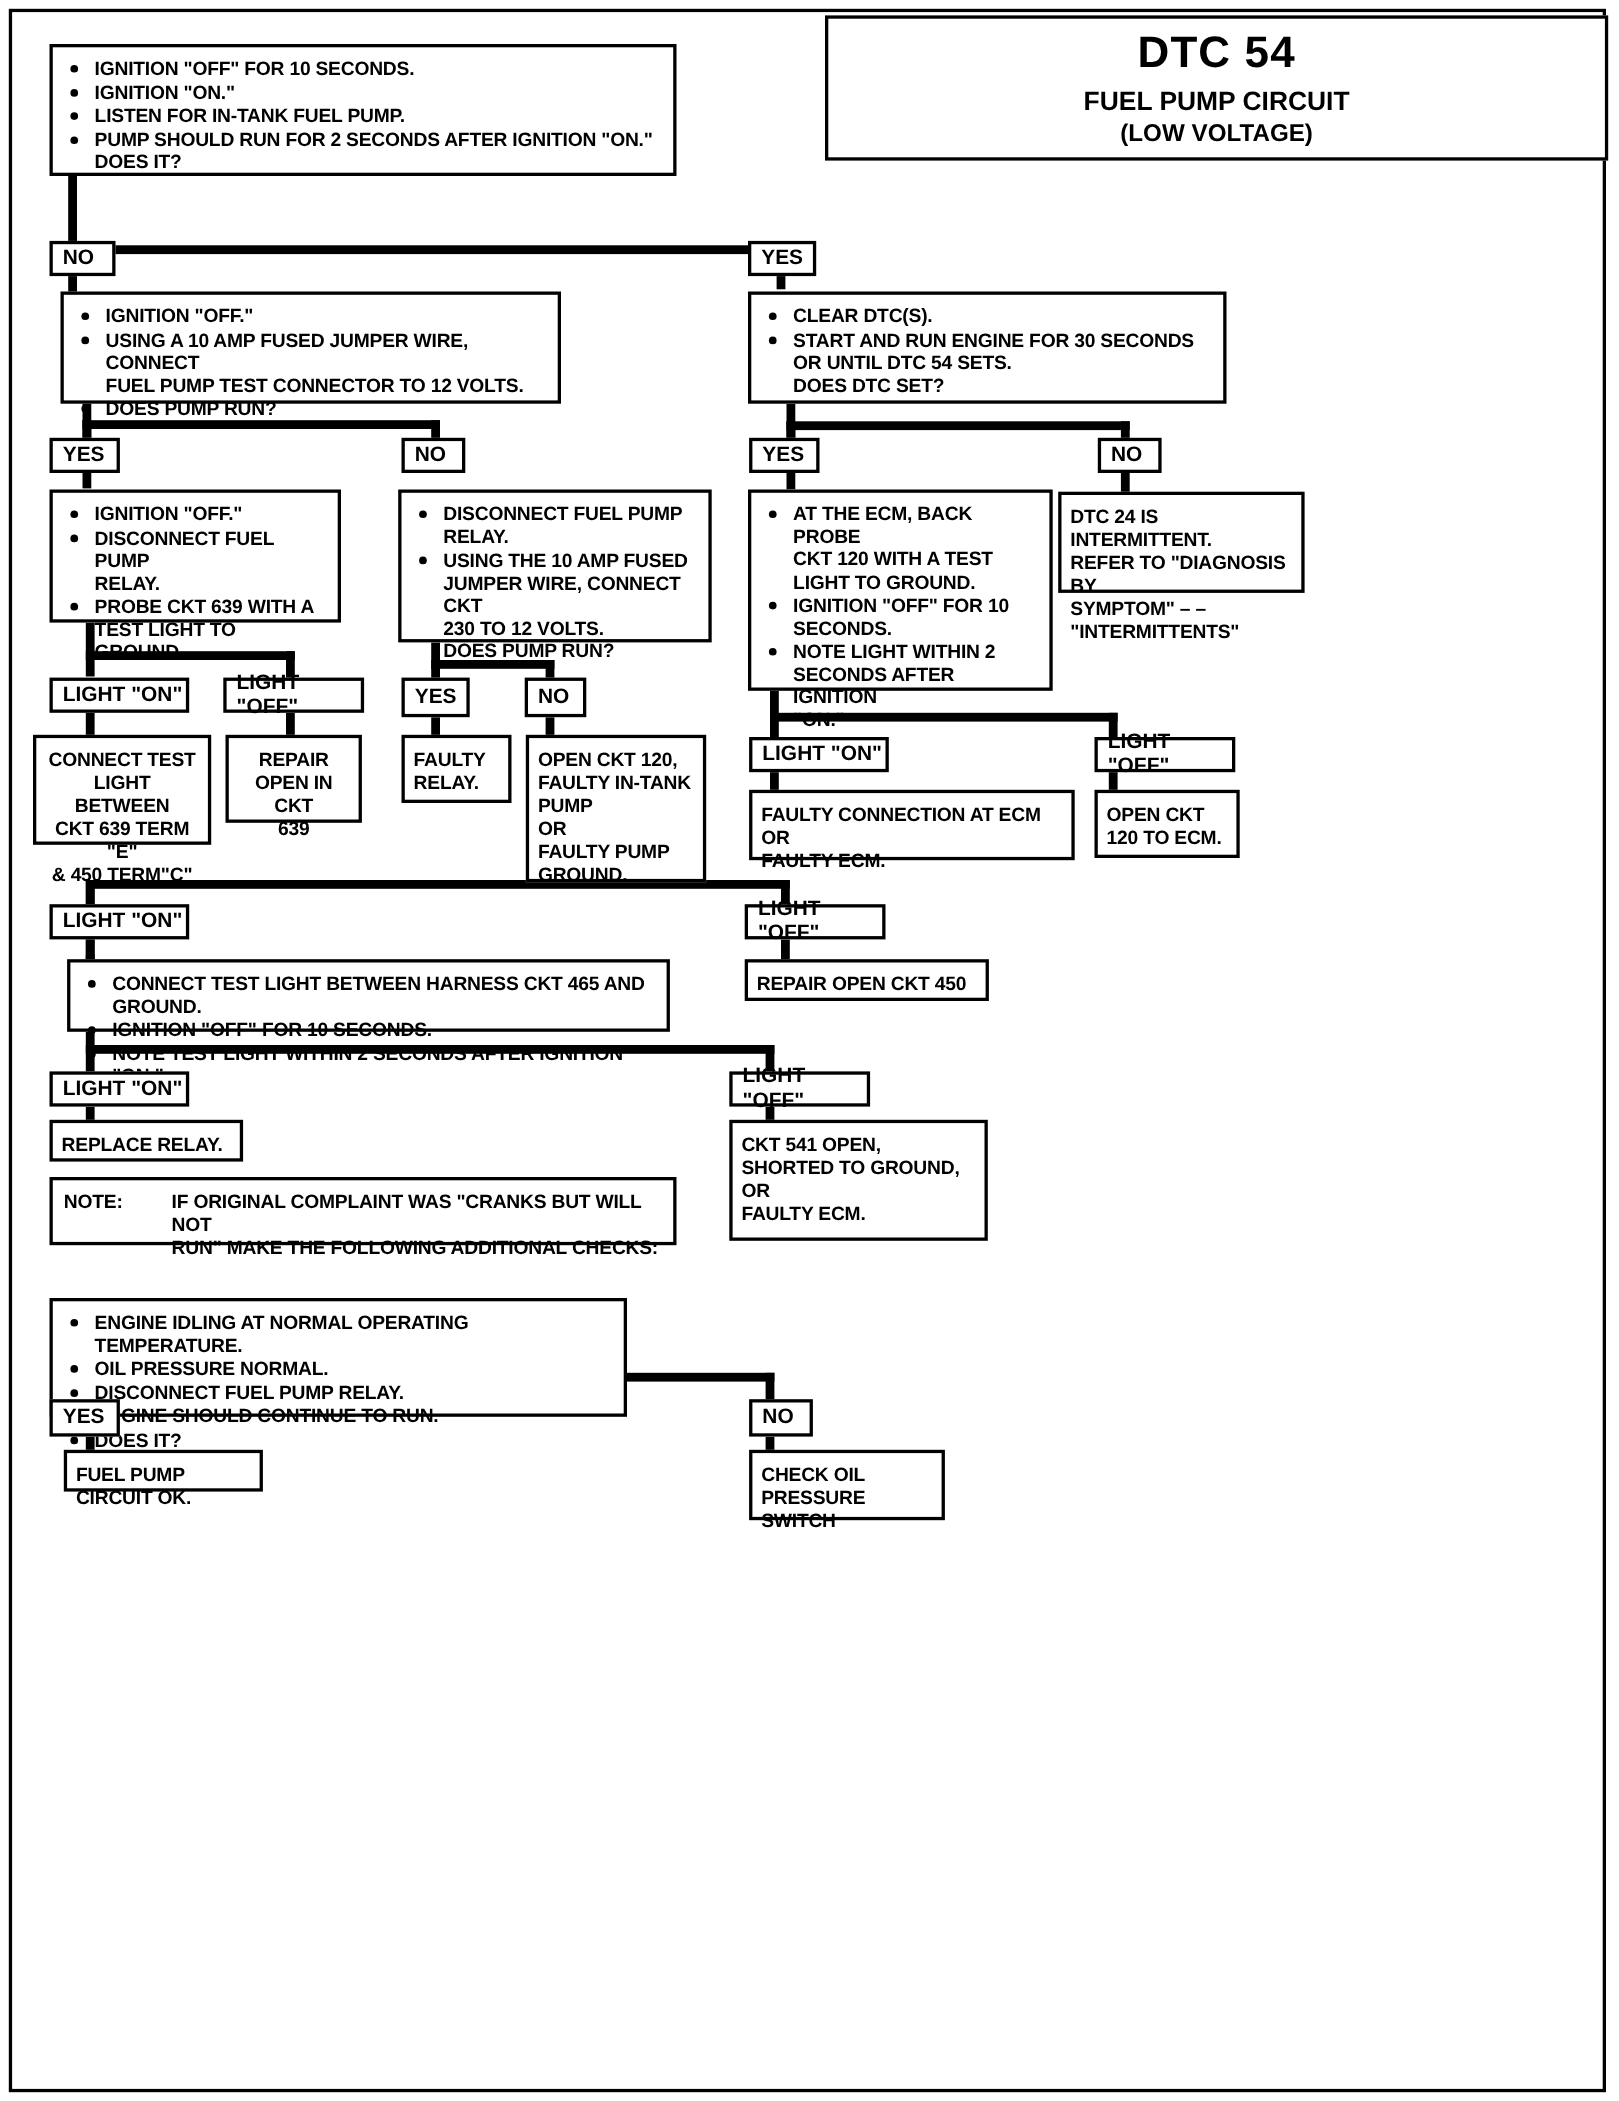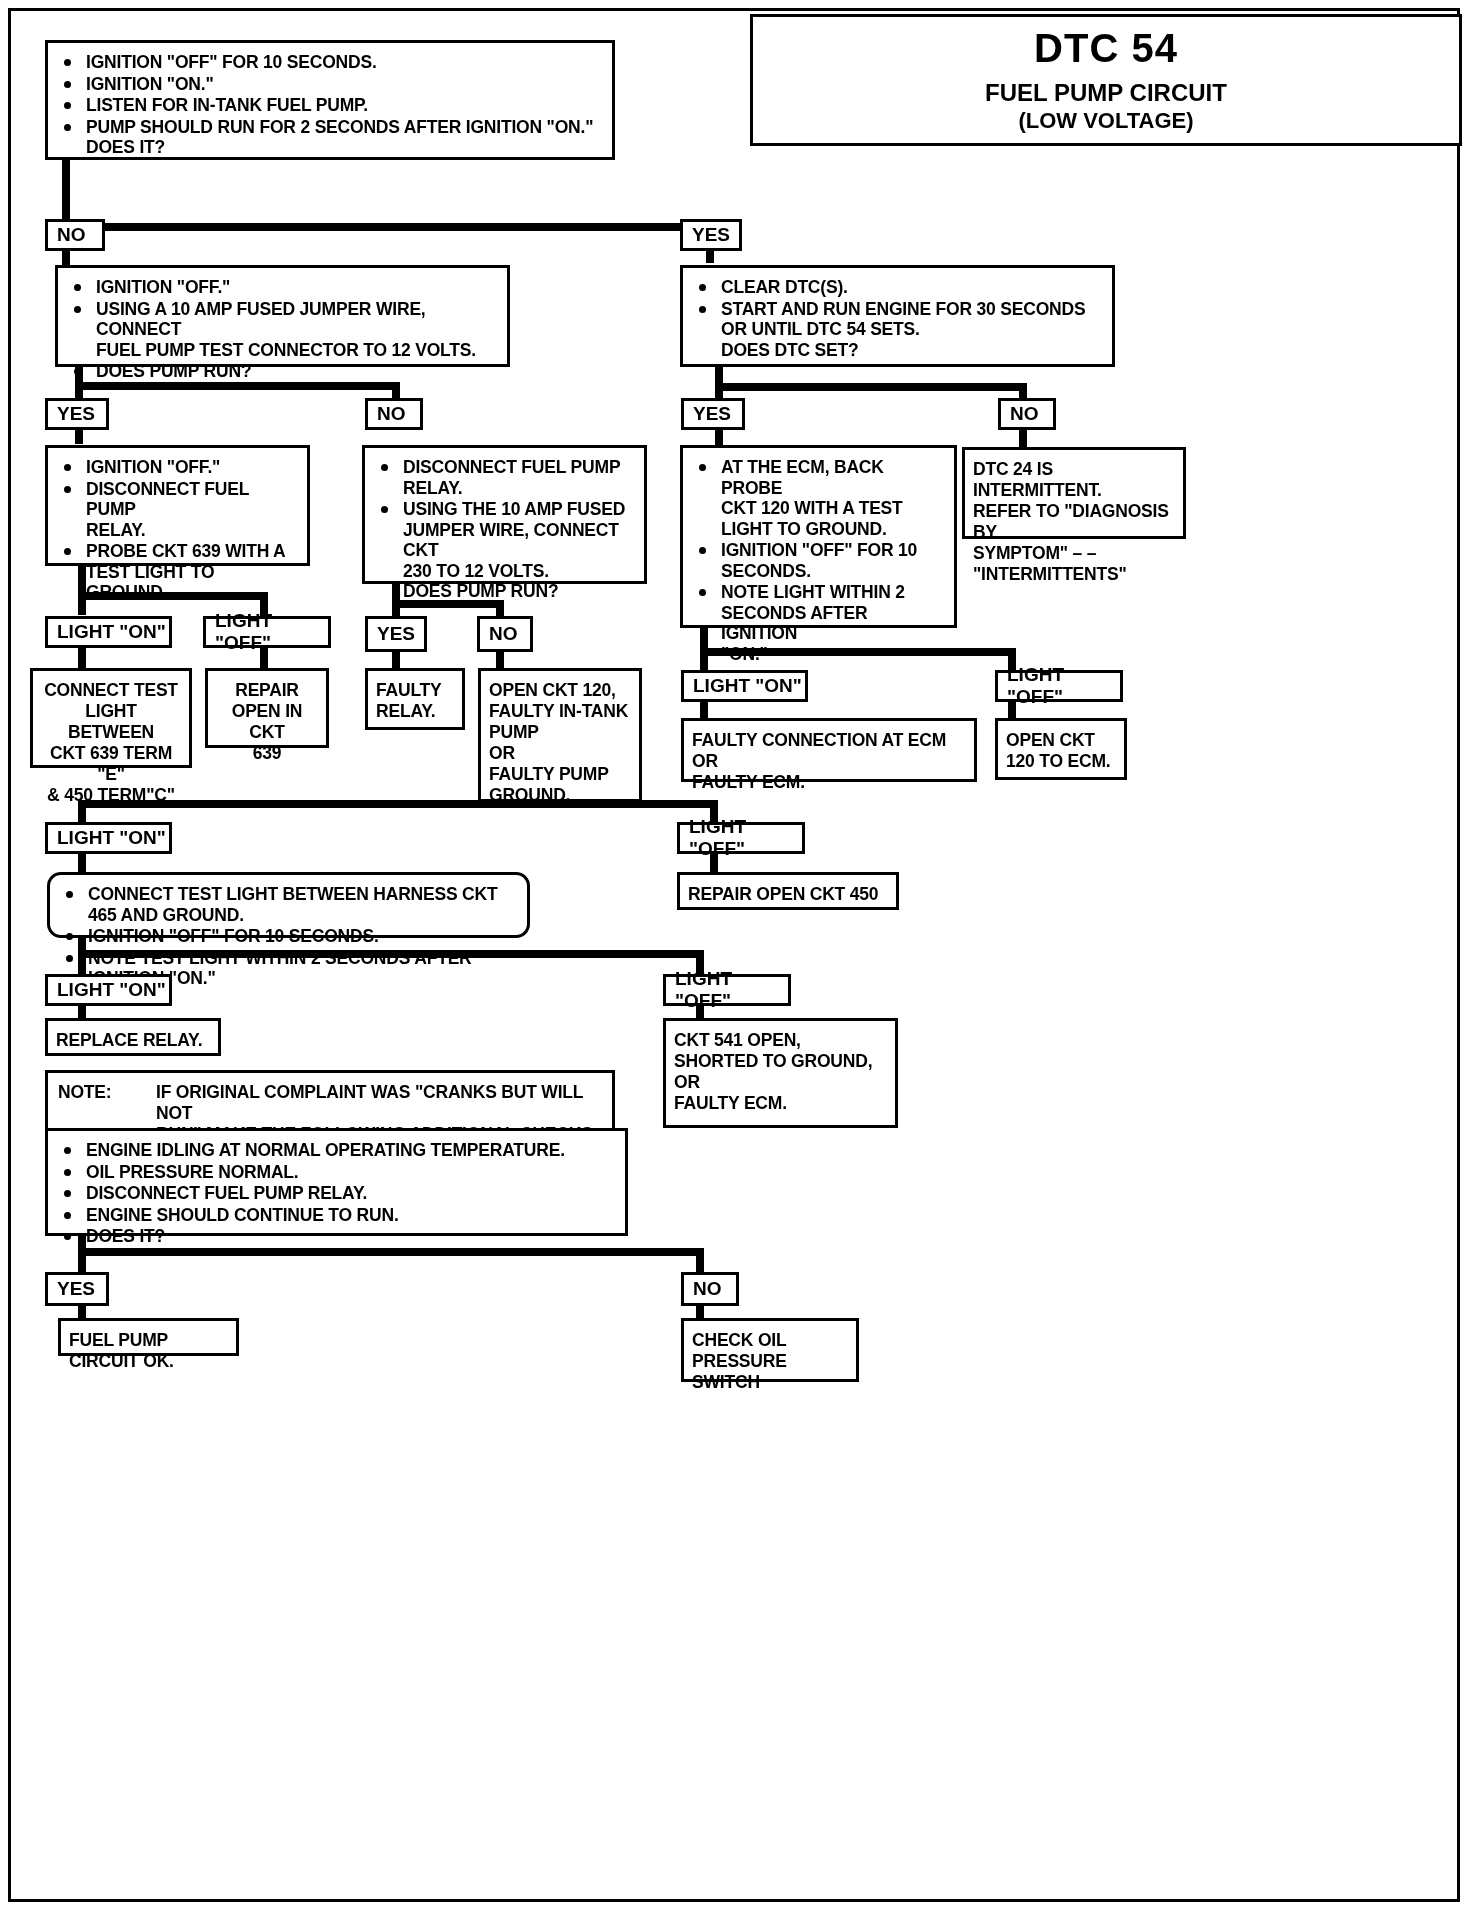--- a/index.html
+++ b/index.html
@@ -205,21 +205,21 @@
 
   <div class="box padbox plain" style="left:681px;top:718px;width:296px;height:64px;">FAULTY CONNECTION AT ECM
 OR
 FAULTY ECM.</div>
   <div class="box padbox plain" style="left:995px;top:718px;width:132px;height:62px;">OPEN CKT
 120 TO ECM.</div>
 
   <div class="tag" style="left:45px;top:822px;width:127px;height:32px;">LIGHT "ON"</div>
   <div class="tag" style="left:677px;top:822px;width:128px;height:32px;">LIGHT "OFF"</div>
 
-  <div class="box padbox" style="left:47px;top:872px;width:483px;height:66px;border-radius:14px;">
+  <div class="box padbox" style="left:61px;top:872px;width:548px;height:66px;">
     <ul class="b">
       <li>CONNECT TEST LIGHT BETWEEN HARNESS CKT 465 AND GROUND.</li>
       <li>IGNITION "OFF" FOR 10 SECONDS.</li>
       <li>NOTE TEST LIGHT WITHIN 2 SECONDS AFTER IGNITION "ON."</li>
     </ul>
   </div>
 
   <div class="box padbox plain" style="left:677px;top:872px;width:222px;height:38px;">REPAIR OPEN CKT  450</div>
 
   <div class="tag" style="left:45px;top:974px;width:127px;height:32px;">LIGHT "ON"</div>
@@ -230,21 +230,21 @@
 SHORTED TO GROUND,
 OR
 FAULTY ECM.</div>
 
   <div class="box" style="left:45px;top:1070px;width:570px;height:62px;">
     <span class="note-lbl">NOTE:</span>
     <span class="note-txt">IF ORIGINAL COMPLAINT WAS "CRANKS BUT WILL NOT
 RUN" MAKE THE FOLLOWING ADDITIONAL CHECKS:</span>
   </div>
 
-  <div class="box padbox" style="left:45px;top:1128px;width:583px;height:108px;">
+  <div class="box padbox" style="left:45px;top:1180px;width:525px;height:108px;">
     <ul class="b">
       <li>ENGINE IDLING AT NORMAL OPERATING TEMPERATURE.</li>
       <li>OIL PRESSURE NORMAL.</li>
       <li>DISCONNECT FUEL PUMP RELAY.</li>
       <li>ENGINE SHOULD CONTINUE TO RUN.</li>
       <li>DOES IT?</li>
     </ul>
   </div>
 
   <div class="tag" style="left:45px;top:1272px;width:64px;height:34px;">YES</div>

